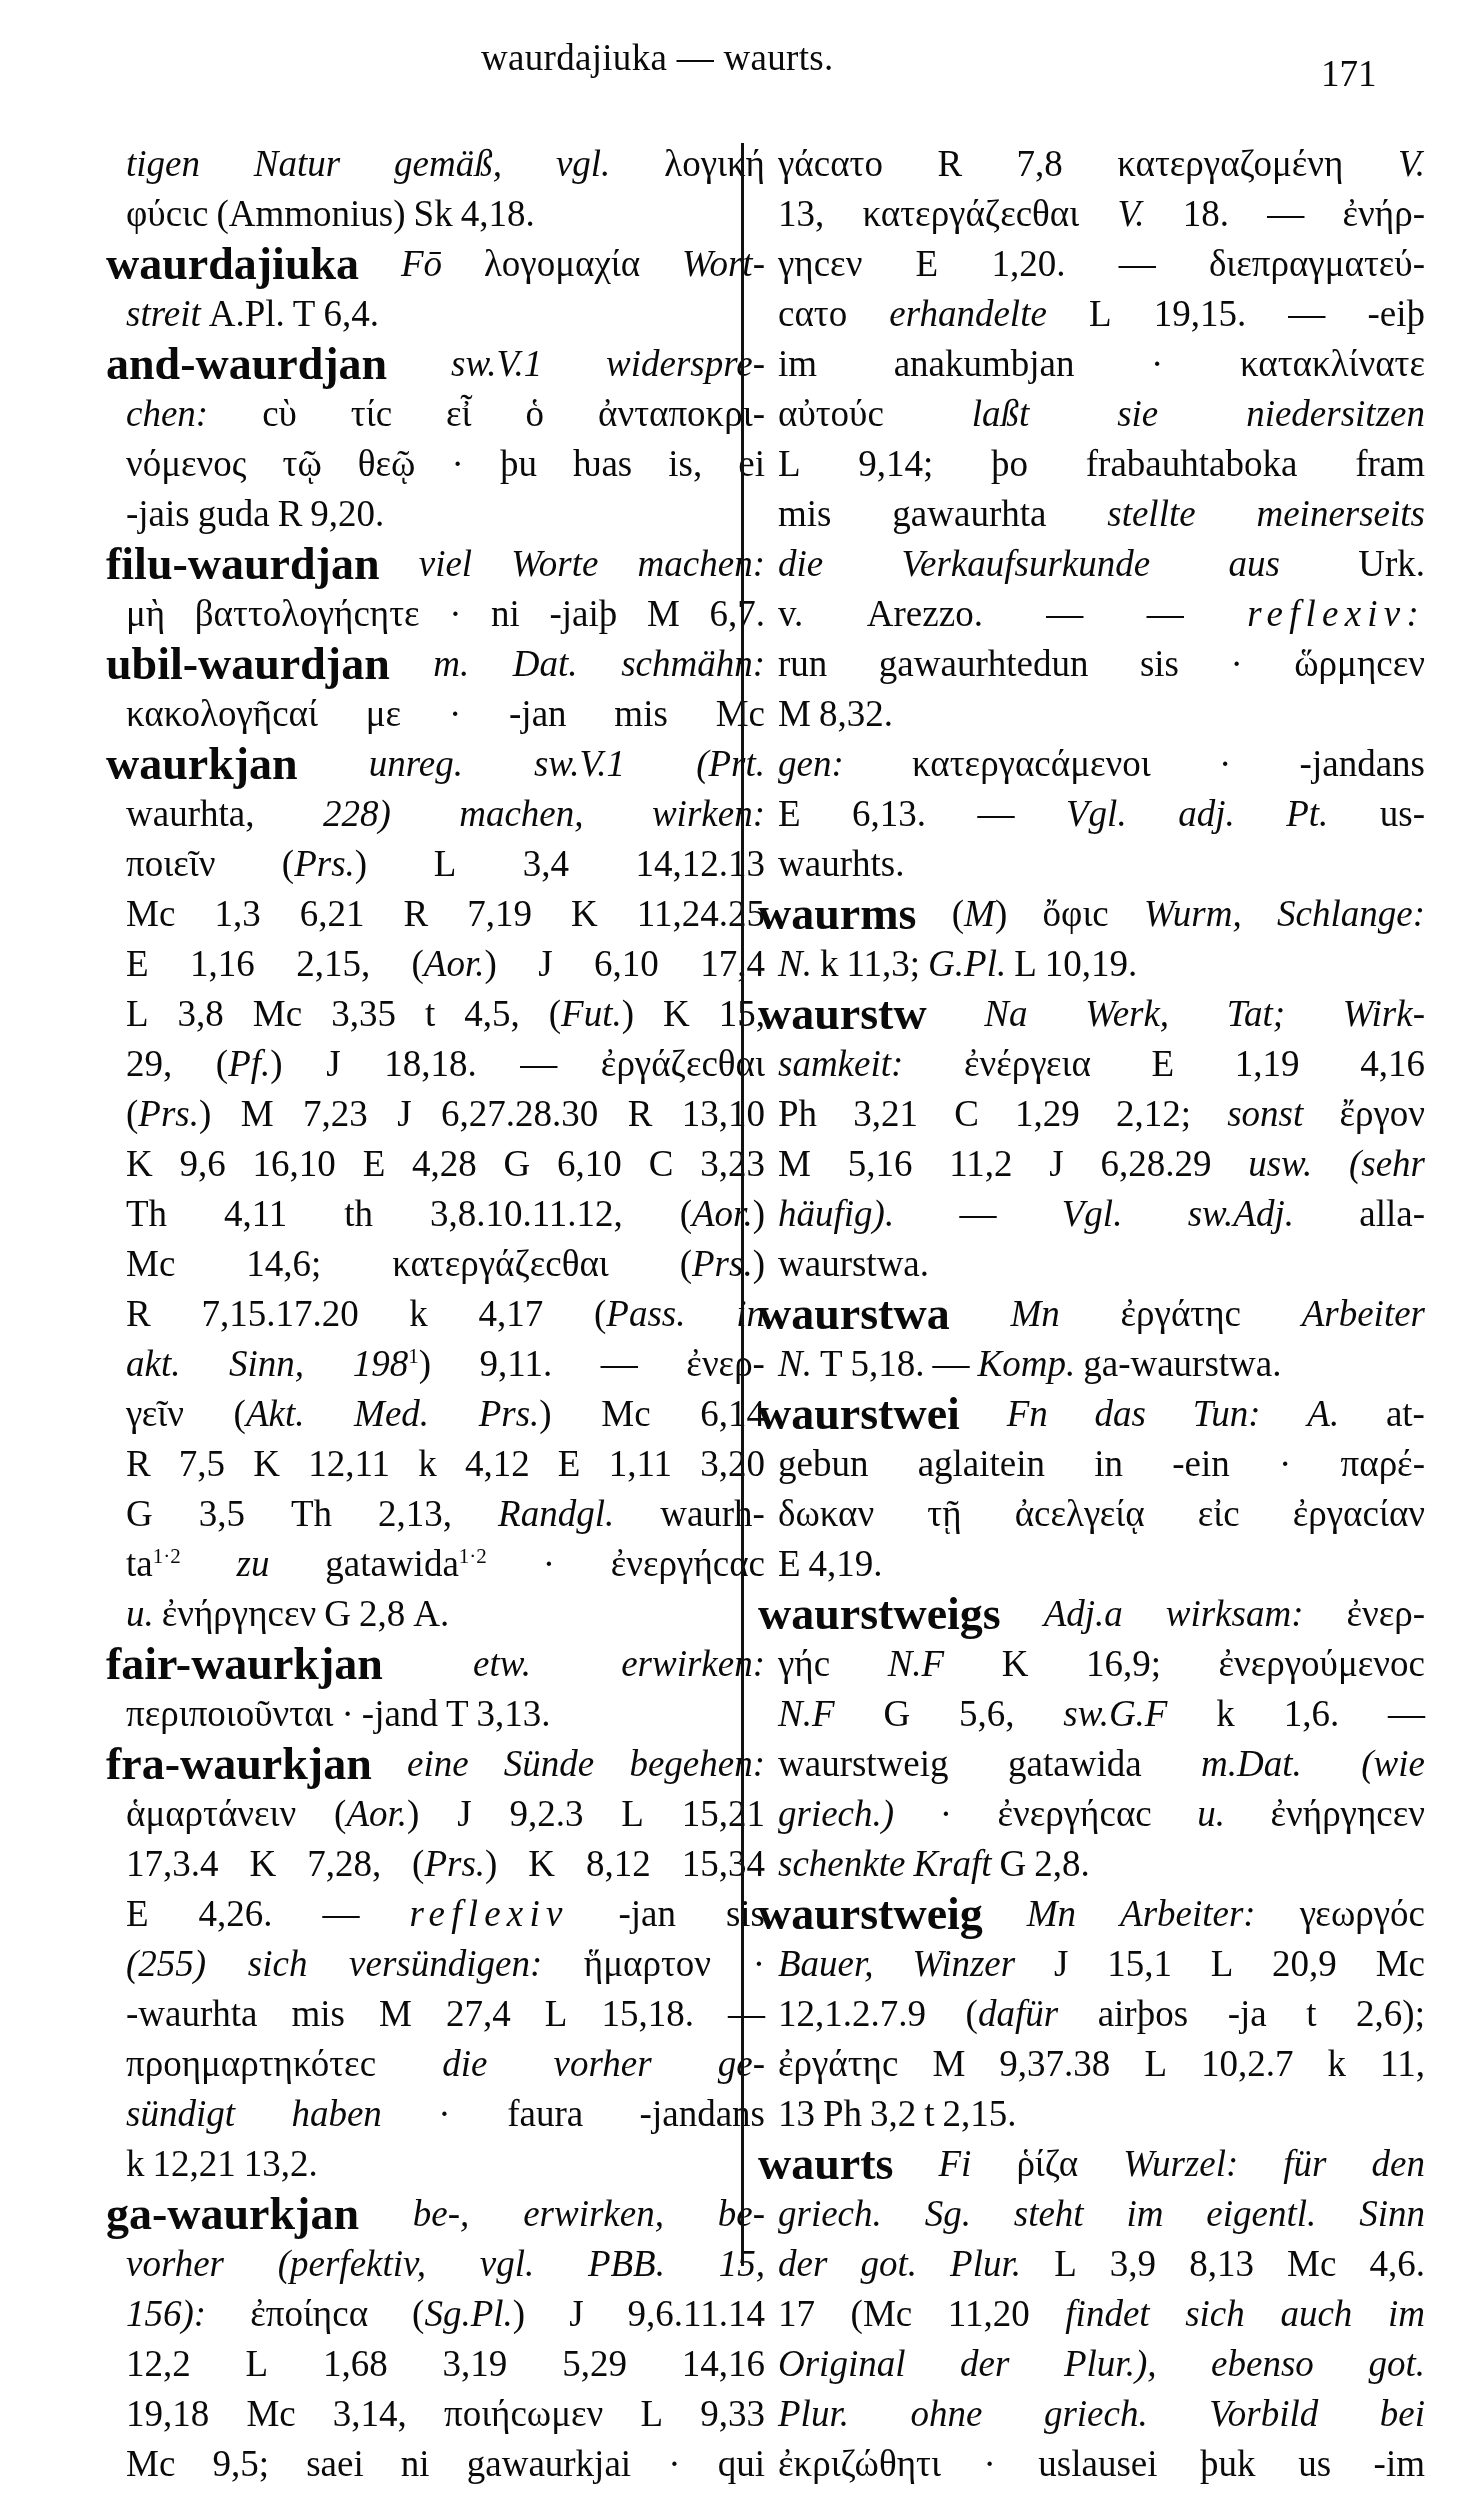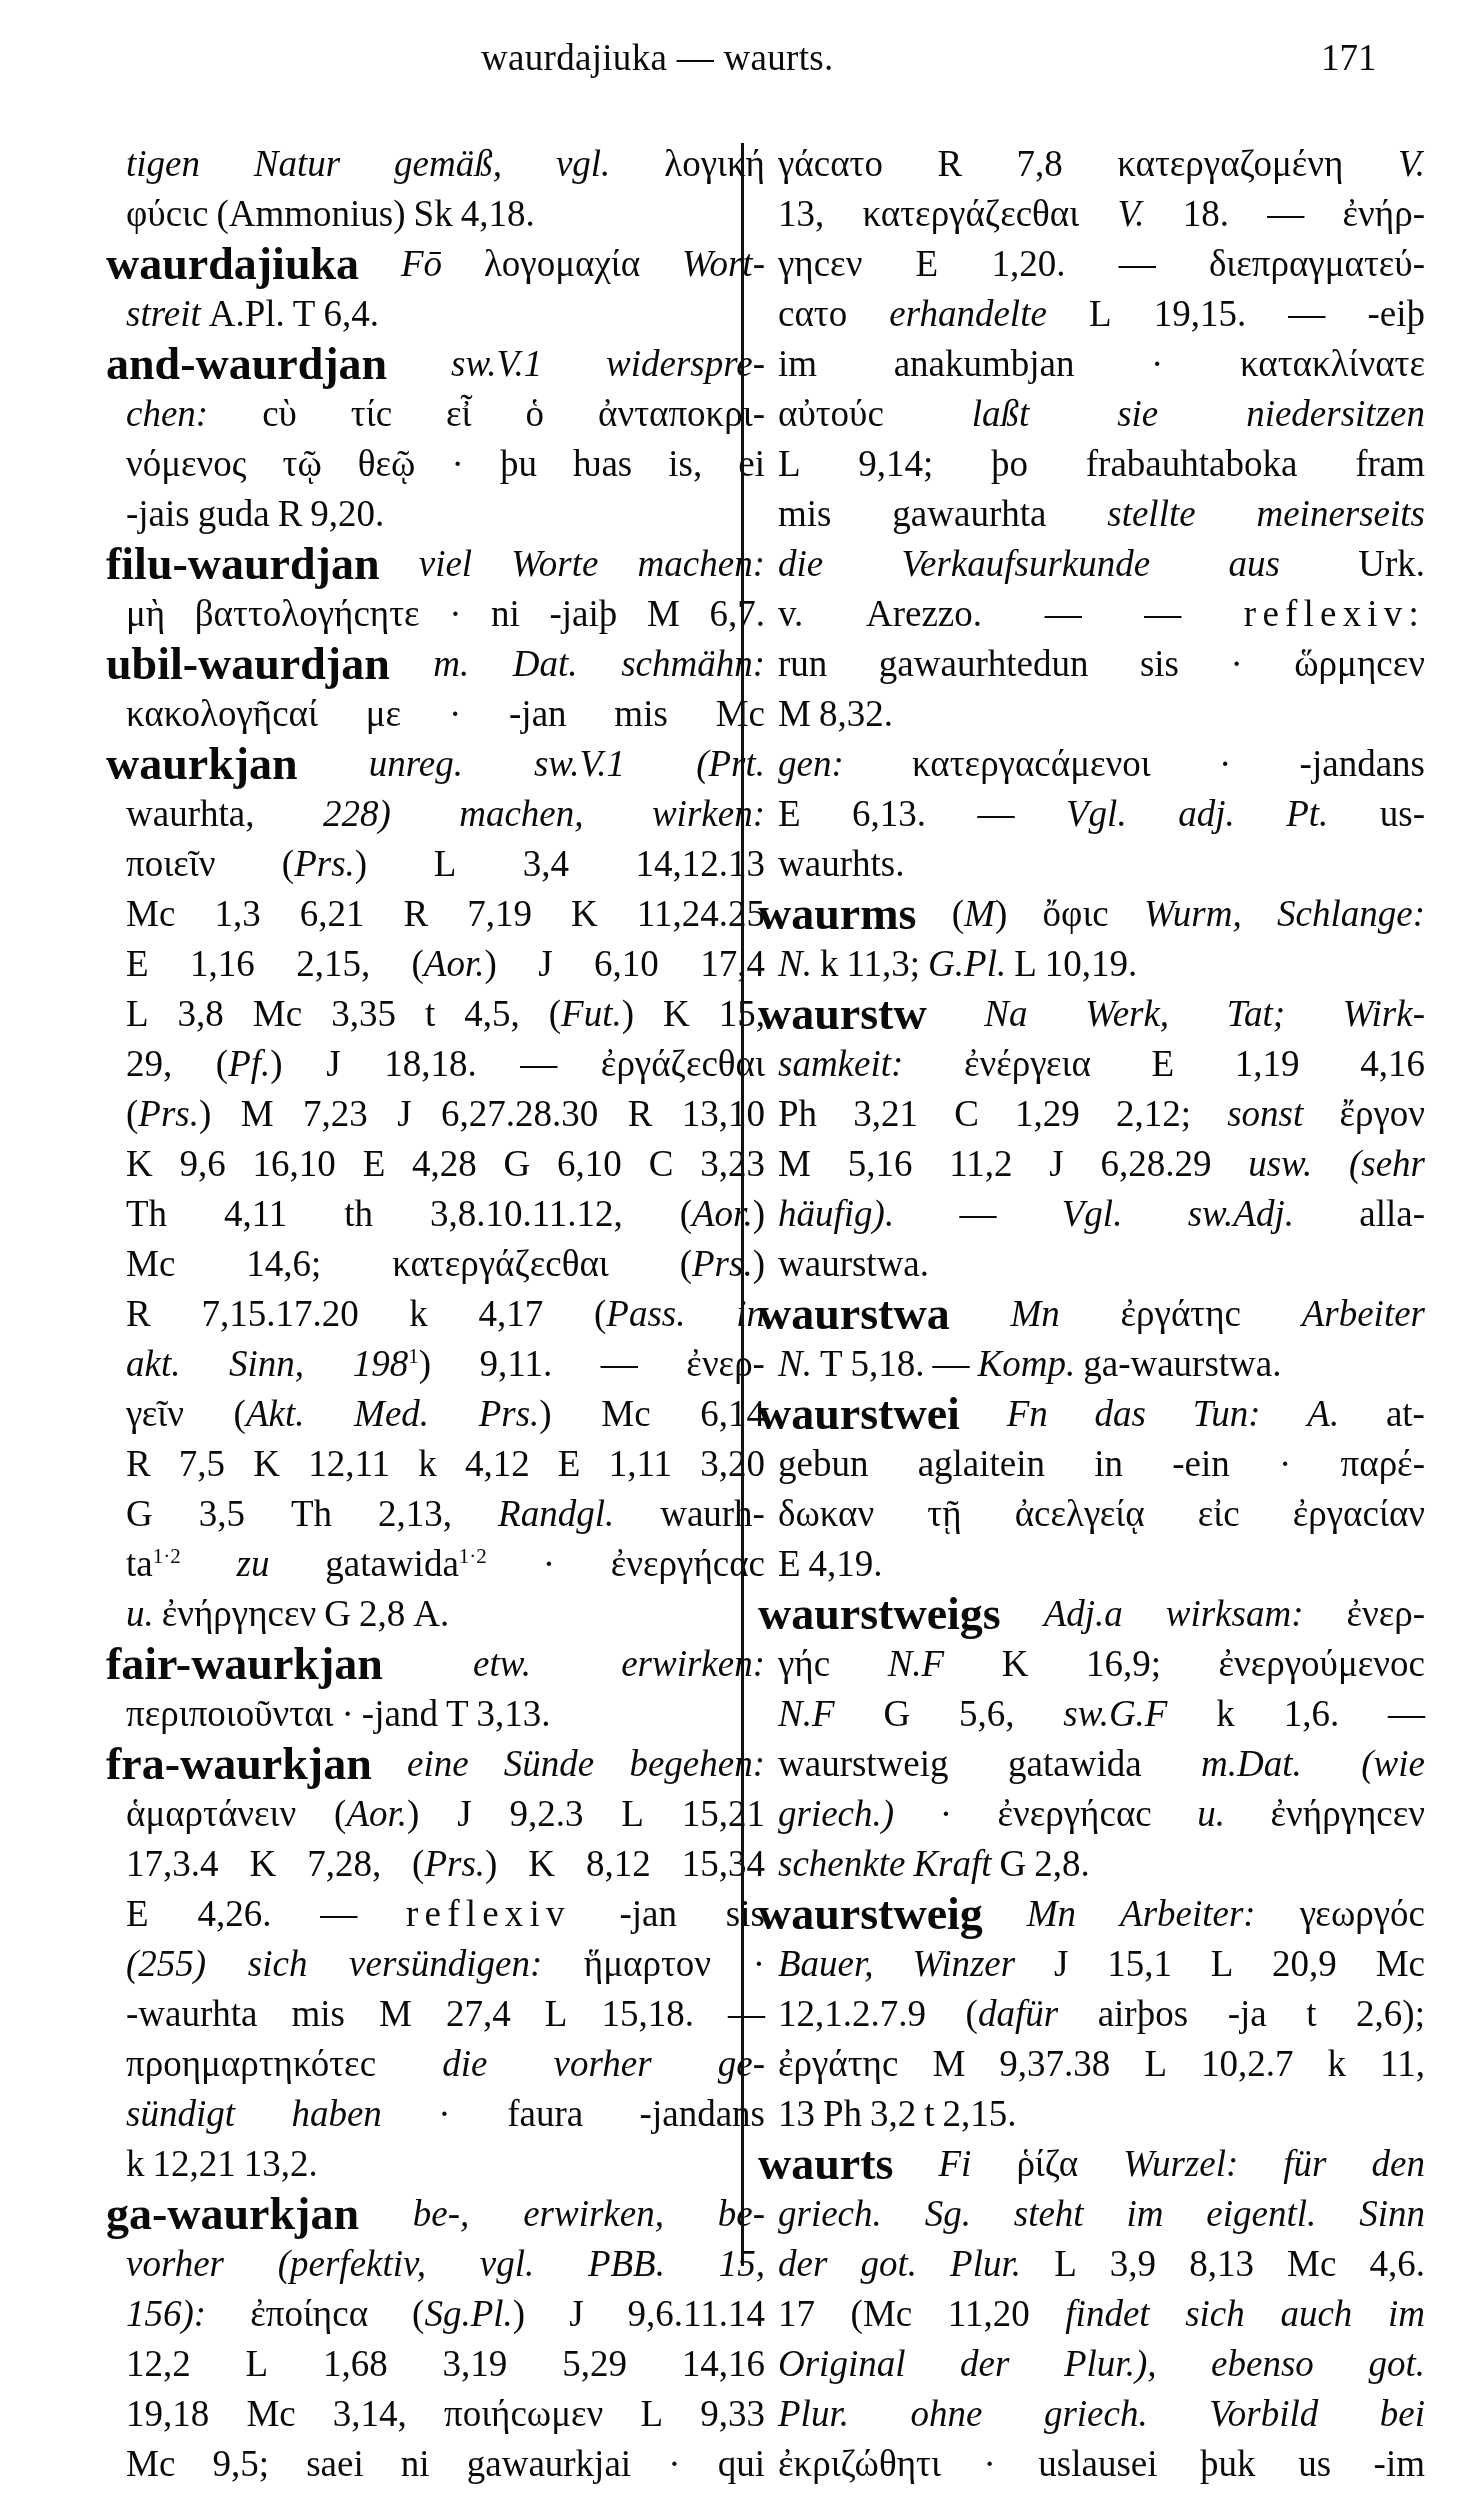--- a/index.html
+++ b/index.html
@@ -1,32 +1,32 @@
 <!DOCTYPE html>
 <html style="font-size:10px"><head>
 <meta charset="utf-8">
 <style>
   html, body { margin: 0; padding: 0; background: #ffffff; }
   body { width: 1463px; height: 2512px; position: relative; overflow: hidden;
          font-family: "Liberation Serif", "DejaVu Serif", serif; color: #0a0a0a; }
   .running-head { position: absolute; top: 36px; left: 0; width: 1221px; height: 49px; }
   .rh-title { position: absolute; left: 481px; top: 0; font-size: 37px; letter-spacing: 0.3px; }
-  .rh-page { position: absolute; left: 1321px; top: 0; font-size: 37px; }
+  .rh-page { position: absolute; left: 1321px; top: 16px; font-size: 37px; }
   .column { position: absolute; top: 139px; }
   #col-left { left: 106px; width: 659px; }
   #col-right { left: 758px; width: 667px; }
   .rule { position: absolute; left: 741px; top: 143px; width: 2.5px; height: 2123px; background: #111; }
   .line { height: 50px; line-height: 50px; font-size: 37px; white-space: nowrap;
           display: flex; justify-content: space-between; }
   .line.last { justify-content: flex-start; gap: 8px; }
   .line.indent { padding-left: 20px; }
   .line.head { padding-left: 0; }
   .r-i { font-style: italic; }
   .r-b { font-weight: bold; font-size: 46px; }
-  .r-sp { letter-spacing: 6.2px; }
+  .r-sp { font-style: italic; letter-spacing: 6.2px; }
   .r-sup { font-size: 21px; vertical-align: super; line-height: 0; }
   .w { white-space: pre; }
 </style>
 </head>
 <body>
 
 <div class="running-head">
   <span class="rh-title">waurdajiuka — waurts.</span>
   <span class="rh-page">171</span>
 </div>

